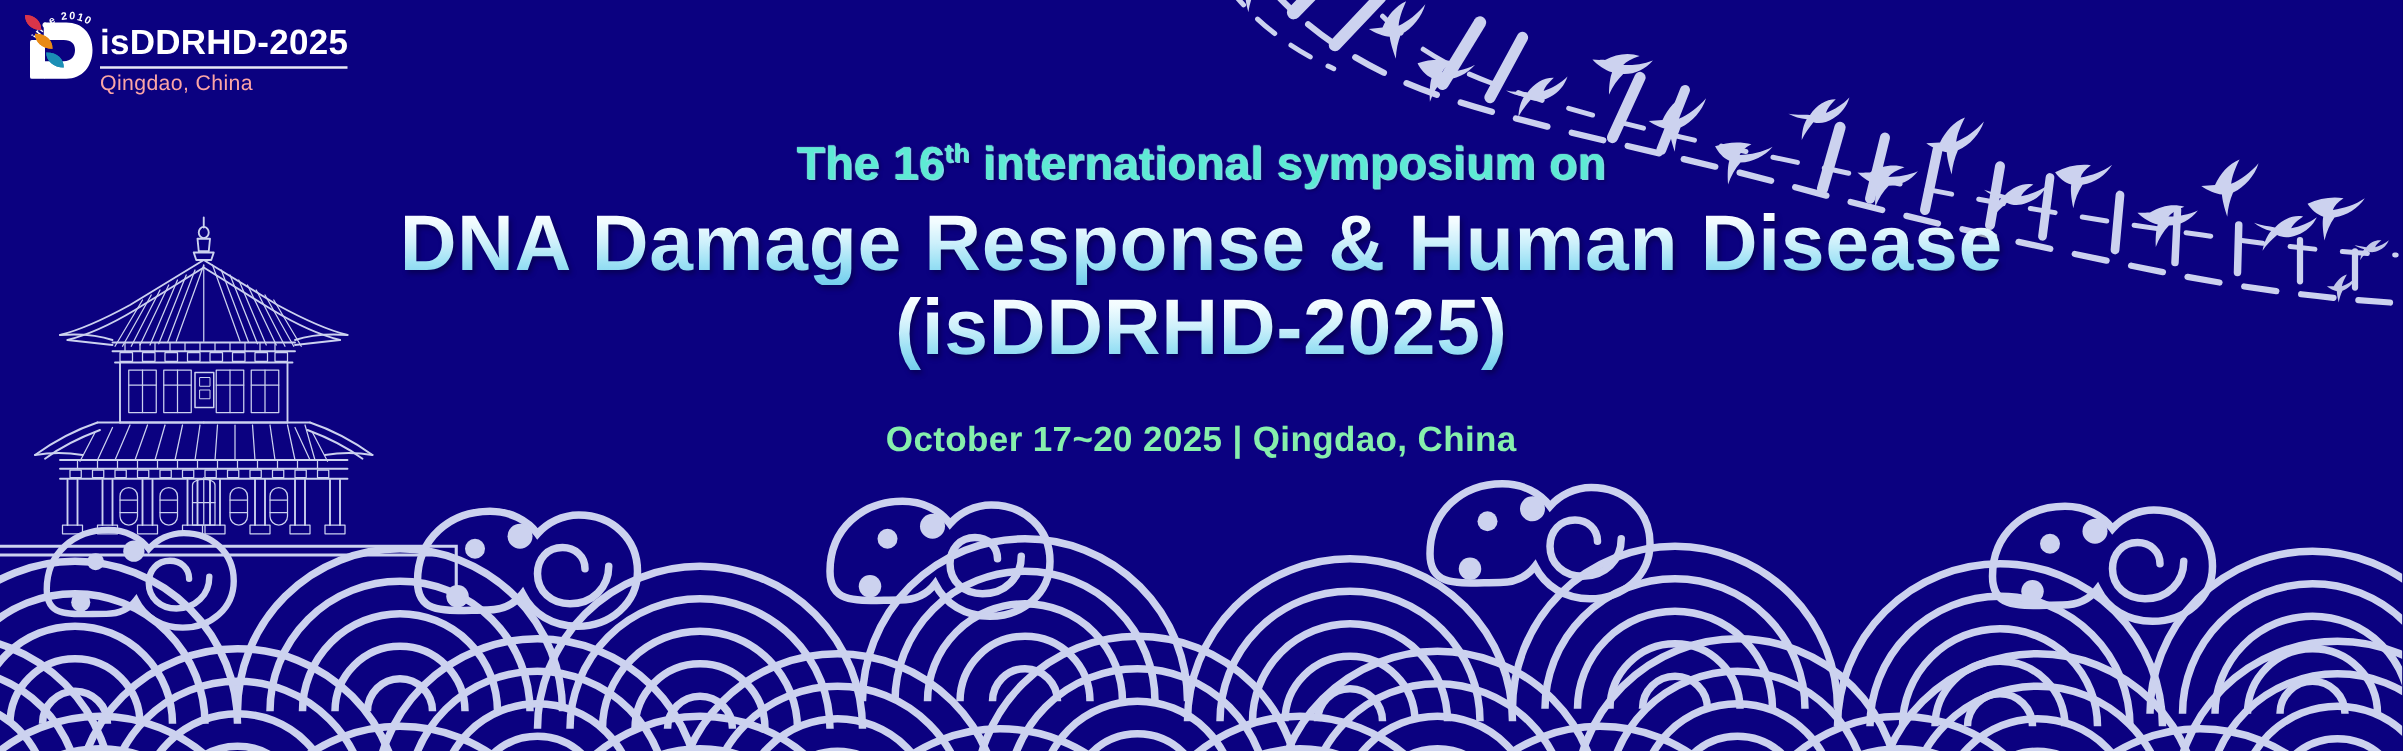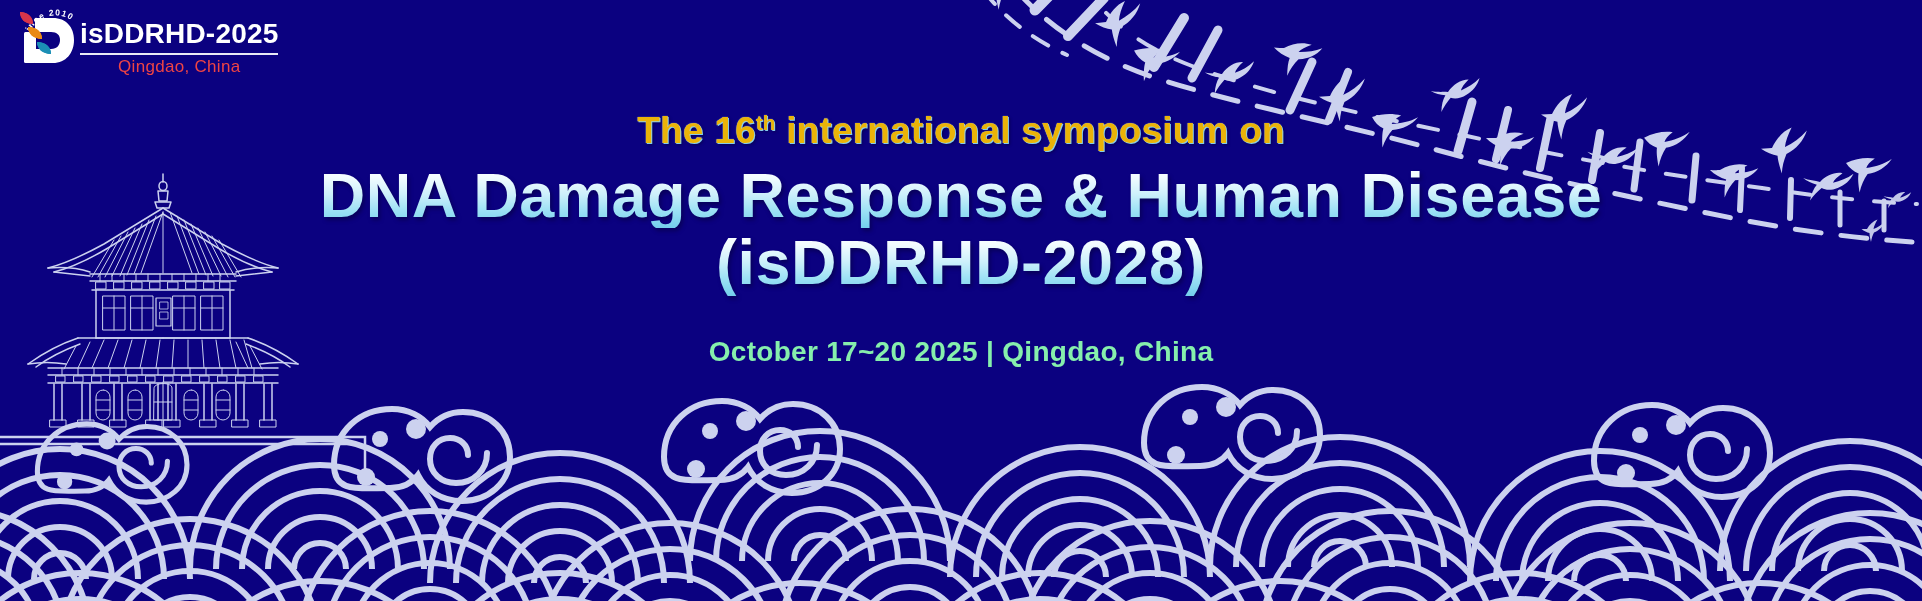--- a/index.html
+++ b/index.html
@@ -43,38 +43,37 @@
   }
   .logo-title .lt-light{ font-weight:600; }
   .logo-rule{
     height:1.5px;
     background:#e9e9f5;
     margin:5px 0 3px 0;
     width:100%;
   }
   .logo-sub{
     font-size:17px;
-    color:#ef4444;
+    color:#fca5a5;
     letter-spacing:.3px;
-    text-align:center;
     line-height:1.1;
     font-weight:500;
   }
 
   
   .headline{
     position:absolute;
     left:0; right:0;
     top:110px;
     text-align:center;
   }
   .line-sup{
     font-size:37px;
     font-weight:700;
-    color:#eab308;
+    color:#5eead4;
     letter-spacing:.2px;
     text-shadow:
       0 0 1px #bfe4f7,
       1px 1px 0 #7fc8ea,
       2px 2px 3px rgba(0,0,0,.35);
     line-height:1.15;
   }
   .line-sup sup{
     font-size:.56em;
     vertical-align:super;
@@ -464,21 +463,21 @@
         </g>
       </g>
     </svg>
   </div>
 
   <div class="headline">
     <div class="line-sup">
       <span>The 16</span><sup>th</sup><span> international symposium on</span>
     </div>
     <div class="line-main">DNA Damage Response &amp; Human Disease</div>
-    <div class="line-main second">(isDDRHD-2028)</div>
+    <div class="line-main second">(isDDRHD-2025)</div>
     <div class="line-date">October 17~20 2025 | Qingdao, China</div>
   </div>
 
   <div class="waves">
     <svg viewBox="0 0 1922 240" preserveAspectRatio="none">
       <defs>
 
         <g id="mound">
           <path d="M-130,160 A130,130 0 0 1 130,160" fill="none" stroke="#ccd2ef" stroke-width="6"></path>
           <path d="M-104,160 A104,104 0 0 1 104,160" fill="none" stroke="#ccd2ef" stroke-width="6"></path>

